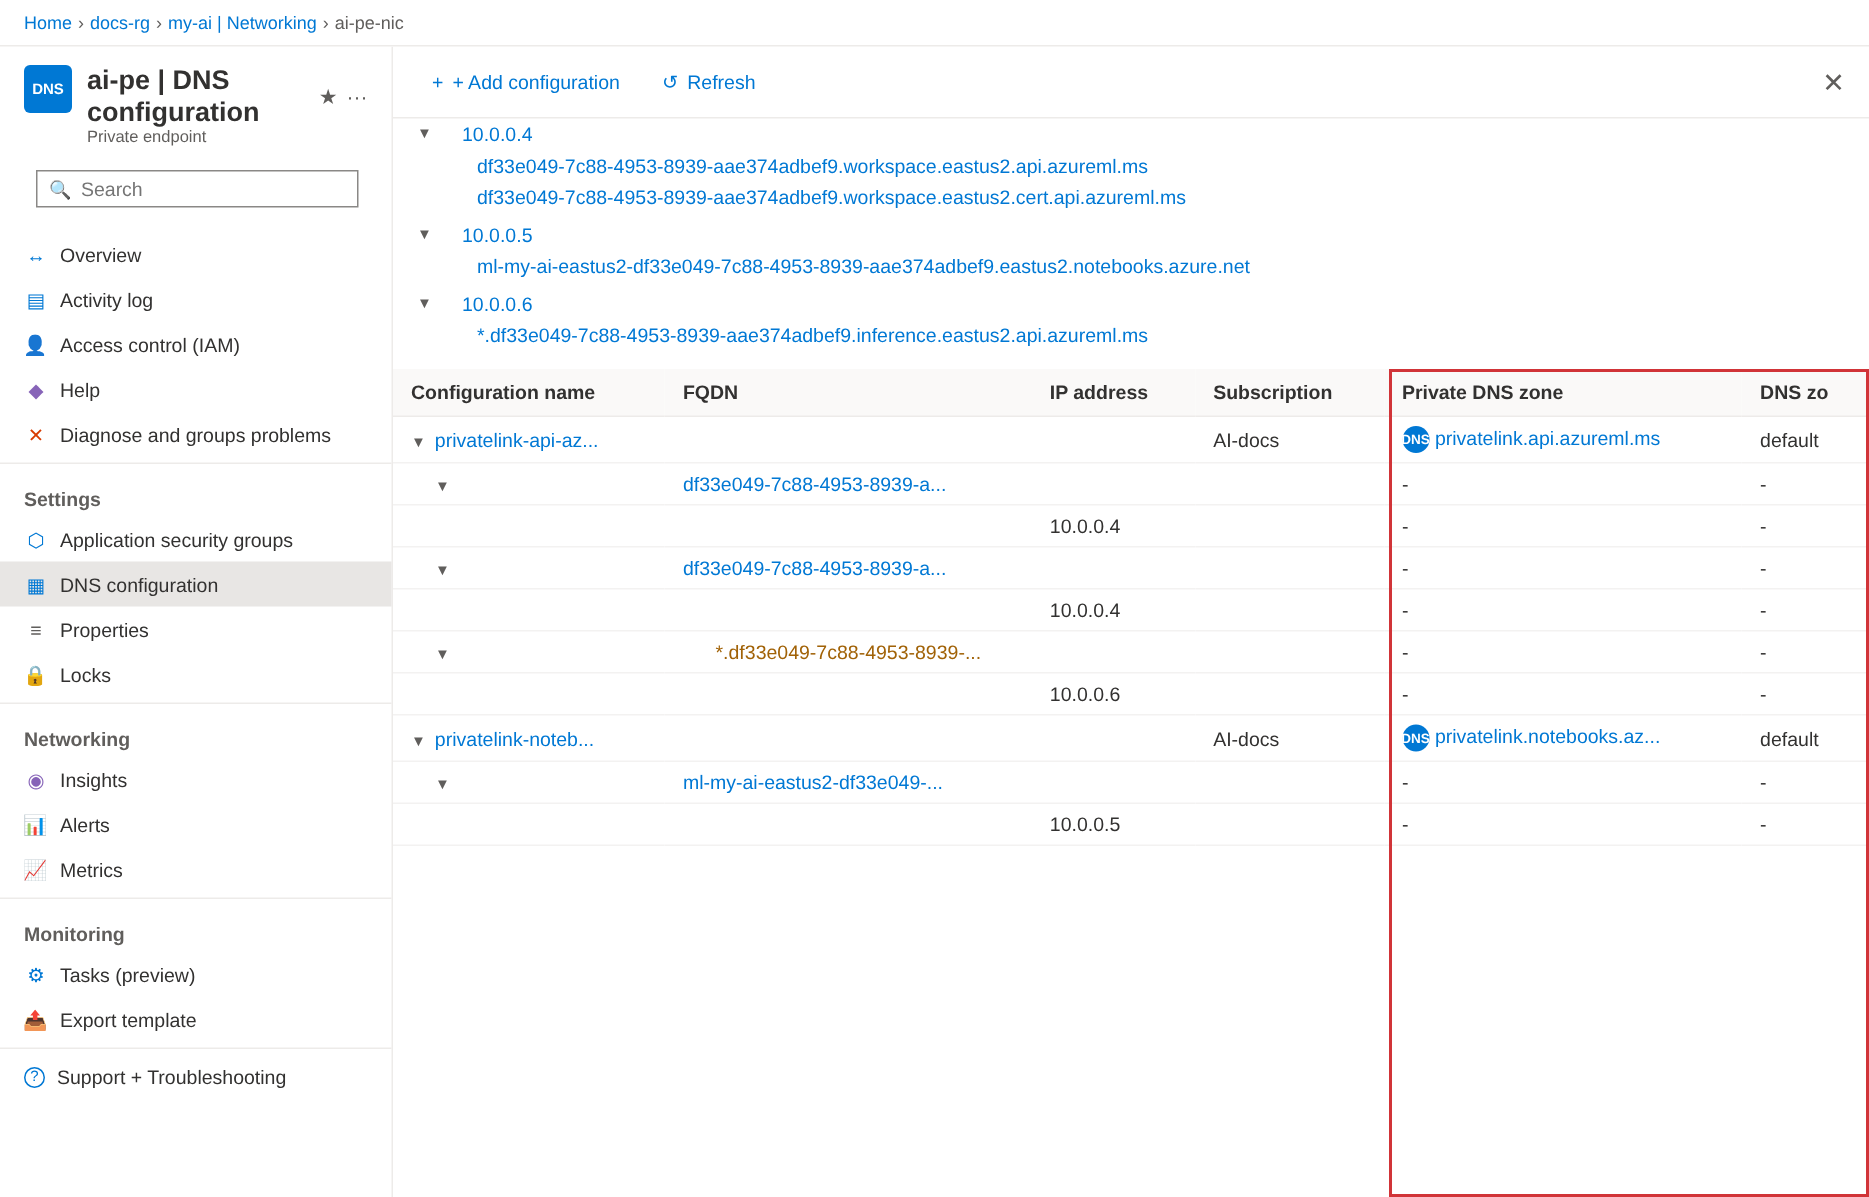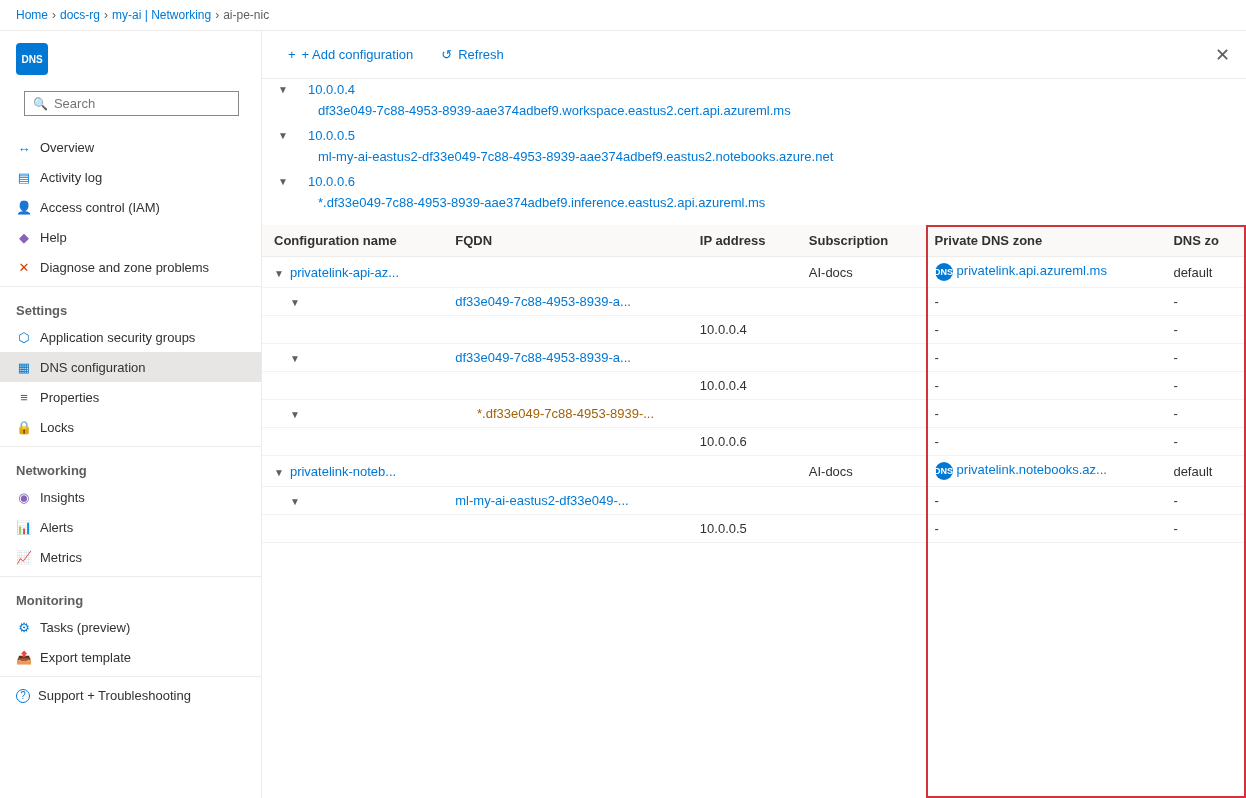--- a/index.html
+++ b/index.html
@@ -76,20 +76,28 @@
   </div>
 
   <div class="main-layout">
 
     <div class="sidebar">
 
       <div class="page-header">
         <div class="page-resource-icon">
           <span>DNS</span>
         </div>
+        <div style="margin-left:10px;">
+          <div style="display:flex;align-items:center;gap:6px;">
+            <span style="font-size:18px;font-weight:600;">ai-pe | DNS configuration</span>
+            <span style="color:#605e5c;cursor:pointer;font-size:14px;">★</span>
+            <span style="color:#605e5c;cursor:pointer;font-size:14px;">···</span>
+          </div>
+          <div style="font-size:11px;color:#605e5c;">Private endpoint</div>
+        </div>
       </div>
 
       <div style="display:flex;align-items:center;margin:4px 12px 8px;">
         <div class="search-box" style="flex:1;">
           <span style="color:#605e5c;font-size:12px;">🔍</span>
           <input type="text" style="border: none; outline: none; font-size: 13px; flex: 1 1 0%;" placeholder="Search">
         </div>
         <button class="collapse-btn" style="background:none;border:none;cursor:pointer;color:#605e5c;font-size:14px;margin-left:4px;">«</button>
       </div>
 
@@ -104,21 +112,21 @@
       <div class="nav-item">
         <span class="nav-icon" style="color:#605e5c;">👤</span>
         <span>Access control (IAM)</span>
       </div>
       <div class="nav-item">
         <span class="nav-icon" style="color:#8764b8;">◆</span>
         <span>Help</span>
       </div>
       <div class="nav-item">
         <span class="nav-icon" style="color:#d83b01;">✕</span>
-        <span>Diagnose and zone problems</span>
+        <span>Diagnose and groups problems</span>
       </div>
 
       <hr class="nav-divider">
       <div class="nav-section-label">Settings</div>
 
       <div class="nav-item">
         <span class="nav-icon" style="color:#0078d4;">⬡</span>
         <span>Application security groups</span>
       </div>
       <div class="nav-item active" style="background:#e8e6e4;">
@@ -183,20 +191,23 @@
         </button>
         <button style="margin-left:auto;background:none;border:none;cursor:pointer;font-size:18px;color:#605e5c;">✕</button>
       </div>
 
       <div class="top-section">
 
         <div class="top-ip-block">
           <div class="top-ip-row">
             <span class="chevron" style="width:30px;color:#605e5c;cursor:pointer;">▼</span>
             <span style="color:#0078d4;">10.0.0.4</span>
+          </div>
+          <div class="top-fqdn-row">
+            <span style="color:#0078d4;">df33e049-7c88-4953-8939-aae374adbef9.workspace.eastus2.api.azureml.ms</span>
           </div>
           <div class="top-fqdn-row">
             <span style="color:#0078d4;">df33e049-7c88-4953-8939-aae374adbef9.workspace.eastus2.cert.api.azureml.ms</span>
           </div>
         </div>
 
         <div class="top-ip-block">
           <div class="top-ip-row">
             <span class="chevron" style="width:30px;color:#605e5c;cursor:pointer;">▼</span>
             <span style="color:#0078d4;">10.0.0.5</span>

